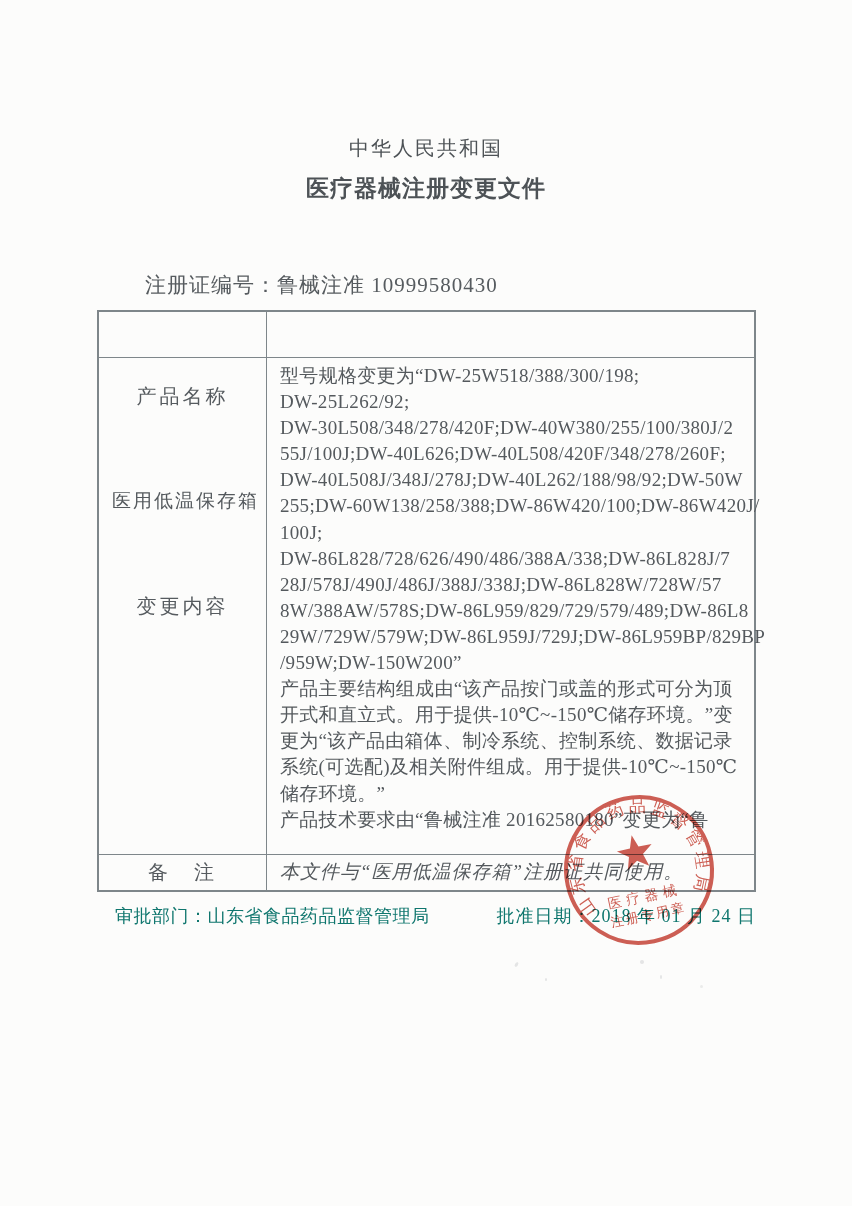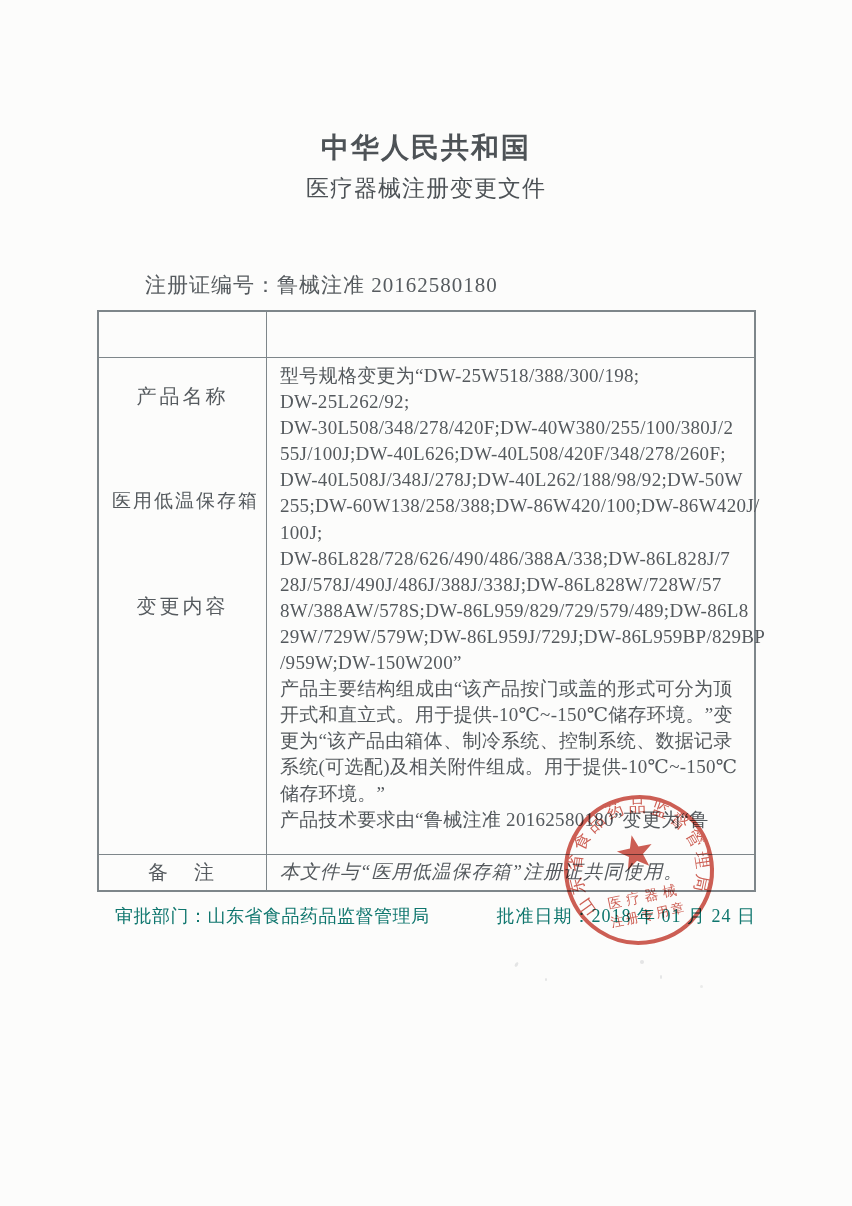--- a/index.html
+++ b/index.html
@@ -9,22 +9,22 @@
     font-family:"Liberation Serif","DejaVu Serif",serif;
     color:#53585c;
     position:relative;
     overflow:hidden;
     -webkit-font-smoothing:antialiased;
   }
   .page { position:absolute; inset:0; }
 
   
   .title-block { position:absolute; top:128px; left:0; width:100%; text-align:center; }
-  .title-line1 { font-size:28px; font-weight:bold; letter-spacing:2px; color:#4d5256; line-height:40px;text-align:center; }
-  .title-line2 { font-size:23px; font-weight:normal; letter-spacing:1px; color:#4d5256; line-height:42px; }
+  .title-line1 { font-size:20px; font-weight:normal; letter-spacing:2px; color:#4d5256; line-height:40px;text-align:center; }
+  .title-line2 { font-size:23px; font-weight:bold; letter-spacing:1px; color:#4d5256; line-height:42px; }
 
   
   .reg-line { position:absolute; top:271px; left:145px; font-size:21px; color:#565b5f; letter-spacing:1px; }
 
   
   .doc-table {
     position:absolute; top:310px; left:97px; width:659px;
     border:2px solid #7e868a;
   }
   .row { display:flex; }
@@ -78,21 +78,21 @@
 </head>
 <body>
 
 <div class="page">
 
   <div class="title-block">
     <div class="title-line1">中华人民共和国</div>
     <div class="title-line2">医疗器械注册变更文件</div>
   </div>
 
-  <div class="reg-line">注册证编号：鲁械注准 20162580180</div>
+  <div class="reg-line">注册证编号：鲁械注准 10999580430</div>
 
   <div class="doc-table">
     <div class="row row-product">
       <div class="cell label">产品名称</div>
       <div class="cell content">医用低温保存箱</div>
     </div>
     <div class="row row-change">
       <div class="cell label">变更内容</div>
       <div class="cell content lines">
           <div class="line">型号规格变更为“DW-25W518/388/300/198;</div>

